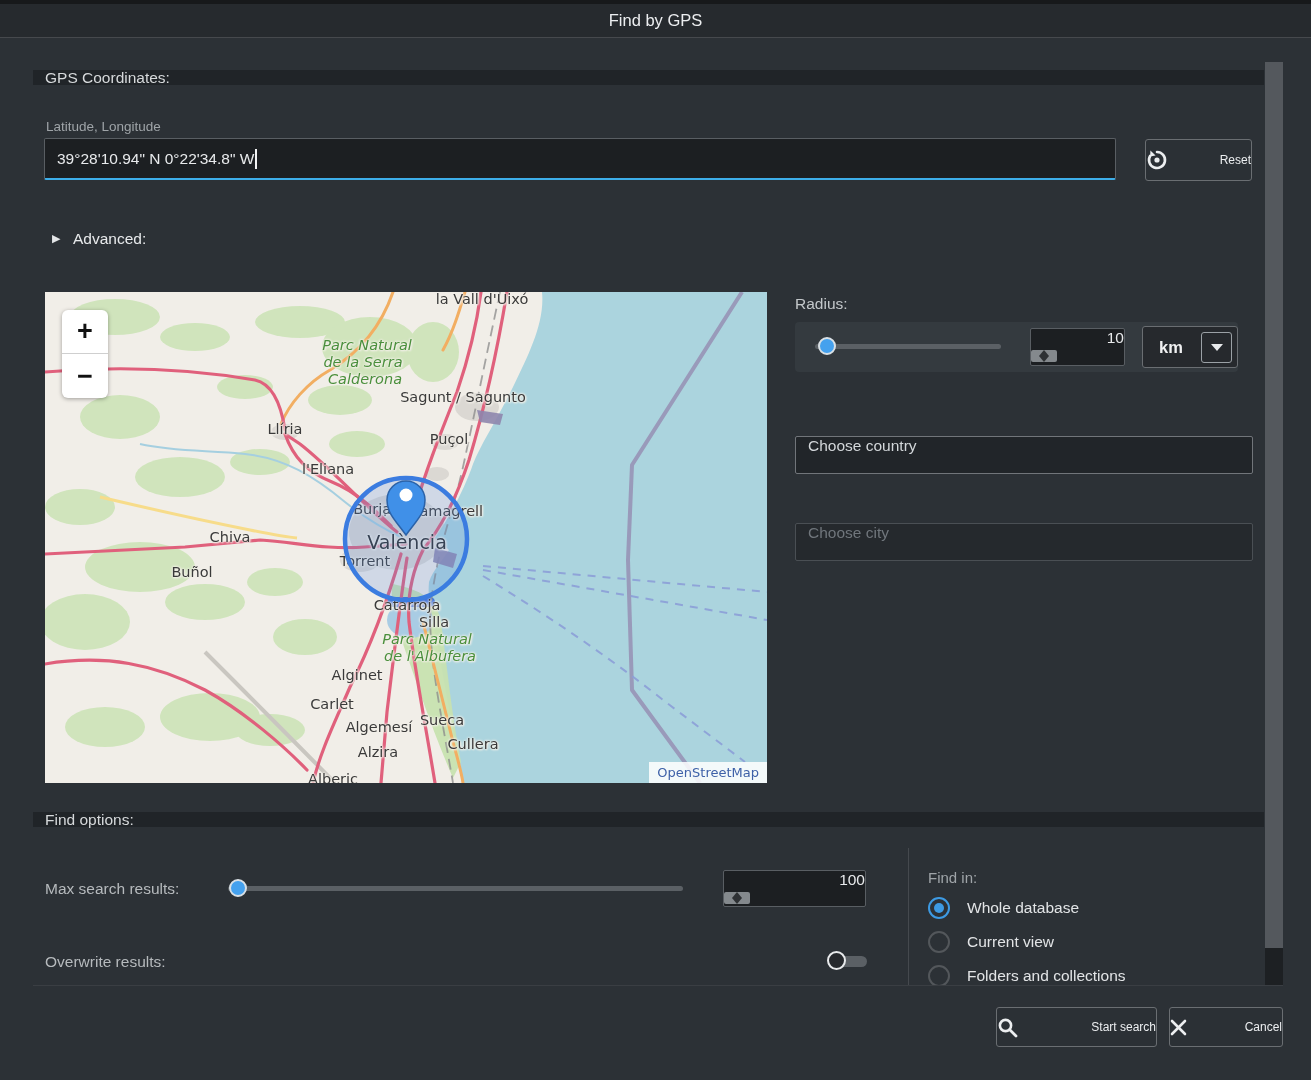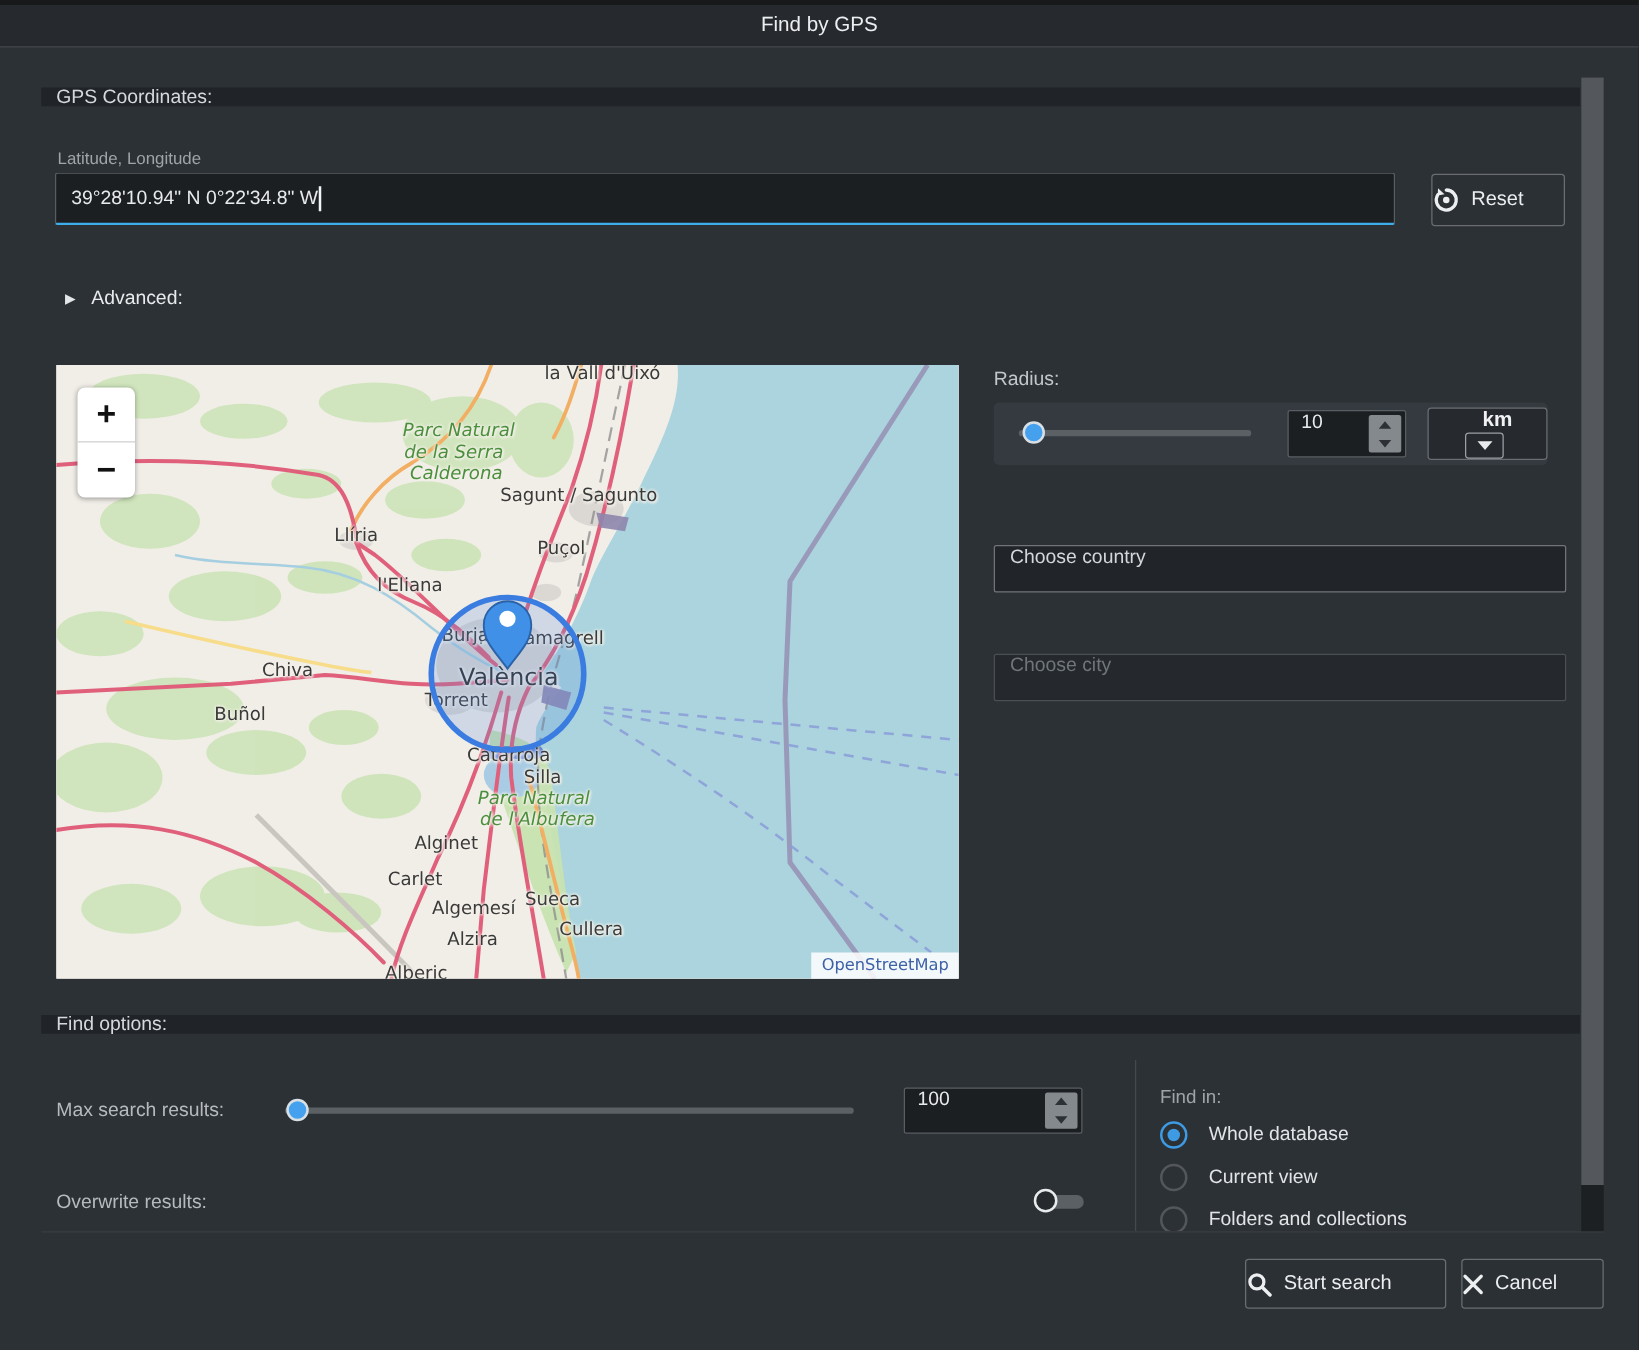--- a/index.html
+++ b/index.html
@@ -19,21 +19,21 @@
   .small-label { position:absolute; color:#9fa4a8; font-size:13.5px; }
   .mid-label   { position:absolute; color:#b6babd; font-size:15.5px; }
 
   
   .text-field { position:absolute; background:#1c1f22; border:1px solid #595e63; border-bottom:2px solid #3daee9;
                 border-radius:2px; display:flex; align-items:center; padding:0 12px; color:#e8eaec; font-size:15.5px; }
   .caret { display:inline-block; width:1.5px; height:20px; background:#f2f3f4; margin-left:1px; }
 
   
   .btn { position:absolute; background:#2b3035; border:1px solid #6a6e72; border-radius:3px;
-         display:flex; align-items:center; justify-content:flex-start; gap:9px; color:#eceef0; font-size:16px; cursor:default; }
+         display:flex; align-items:center; justify-content:space-between; gap:9px; color:#eceef0; font-size:12px; cursor:default; }
   .btn svg { display:block; }
 
   
   .adv-arrow { position:absolute; color:#e4e6e8; font-size:11px; }
   .adv-label { position:absolute; color:#e8eaec; font-size:15.5px; font-weight:500; }
 
   
   .map { position:absolute; left:45px; top:292px; width:722px; height:491px; overflow:hidden; background:#f1eee8; }
   .map svg.base { position:absolute; left:0; top:0; }
   .map-labels { position:absolute; left:0; top:0; width:722px; height:491px; pointer-events:none; }
@@ -50,29 +50,29 @@
   .zoomctl .zb:first-child { border-bottom:1px solid #cfcfcf; }
   .osm-attrib { position:absolute; right:0; bottom:0; background:rgba(255,255,255,.85); color:#3e61a8;
                 font-size:13px; padding:3px 8px; font-family:"DejaVu Sans",sans-serif; }
 
   
   .panel { position:absolute; background:#343a3f; border-radius:4px; }
   .slider-track { position:absolute; height:5px; background:#5b6065; border-radius:3px; }
   .slider-handle { position:absolute; width:18px; height:18px; border-radius:50%; background:#45a1ee;
                    border:2.5px solid #d9e0e5; }
   .spinbox { position:absolute; background:#1c1f22; border:1px solid #595e63; border-radius:2px;
-             display:flex; align-items:flex-start; color:#e8eaec; font-size:15.5px; }
+             display:flex; align-items:flex-end; color:#e8eaec; font-size:15.5px;flex-direction:column; }
   .spinbox .val { flex:1; padding-left:10px; }
   .spin-btns { width:26px; align-self:stretch; margin:3px 3px 3px 0; background:#84898d; border-radius:2px;
                display:flex; flex-direction:column; }
   .spin-btns .sb { flex:1; display:flex; align-items:center; justify-content:center; }
   .tri-up   { width:0; height:0; border-left:5px solid transparent; border-right:5px solid transparent; border-bottom:6px solid #2e3134; }
   .tri-down { width:0; height:0; border-left:5px solid transparent; border-right:5px solid transparent; border-top:6px solid #2e3134; }
   .combo-unit { position:absolute; background:#26292d; border:1px solid #6a6e72; border-radius:3px;
-                display:flex; align-items:center; color:#f0f1f2;flex-direction:column; }
+                display:flex; align-items:center; color:#f0f1f2; }
   .combo-unit .u { font-weight:bold; font-size:16.5px; padding-left:16px; flex:1; }
   .dd-btn { width:31px; height:31px; margin-right:5px; border:1.5px solid #9ba1a6; border-radius:3px;
             display:flex; align-items:center; justify-content:center; }
   .tri-down-w { width:0; height:0; border-left:6px solid transparent; border-right:6px solid transparent; border-top:7px solid #e8eaec; }
 
   
   .combo { position:absolute; border-radius:2px; display:flex; padding:0 12px; font-size:15.5px; }
   .combo.enabled  { background:#212529; border:1px solid #71757a; color:#d3d7da; }
   .combo.disabled { background:#25292d; border:1px solid #4a4f54; color:#70767c; }
 

